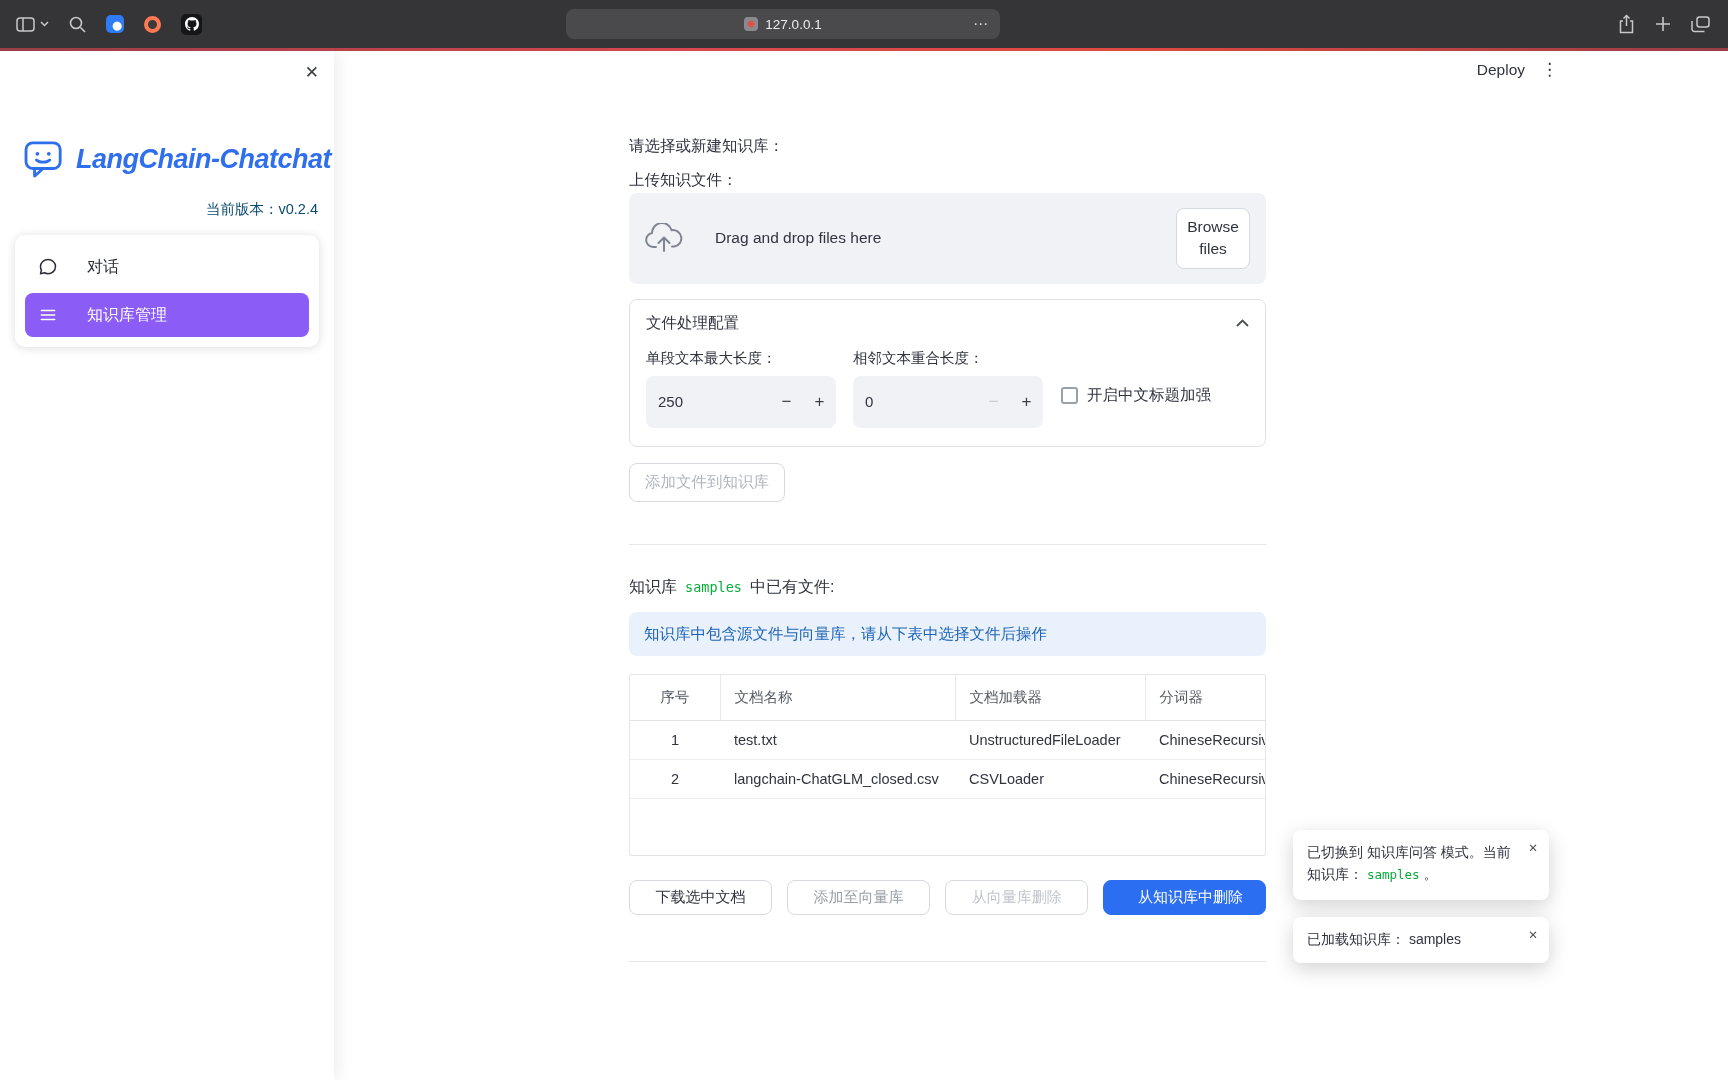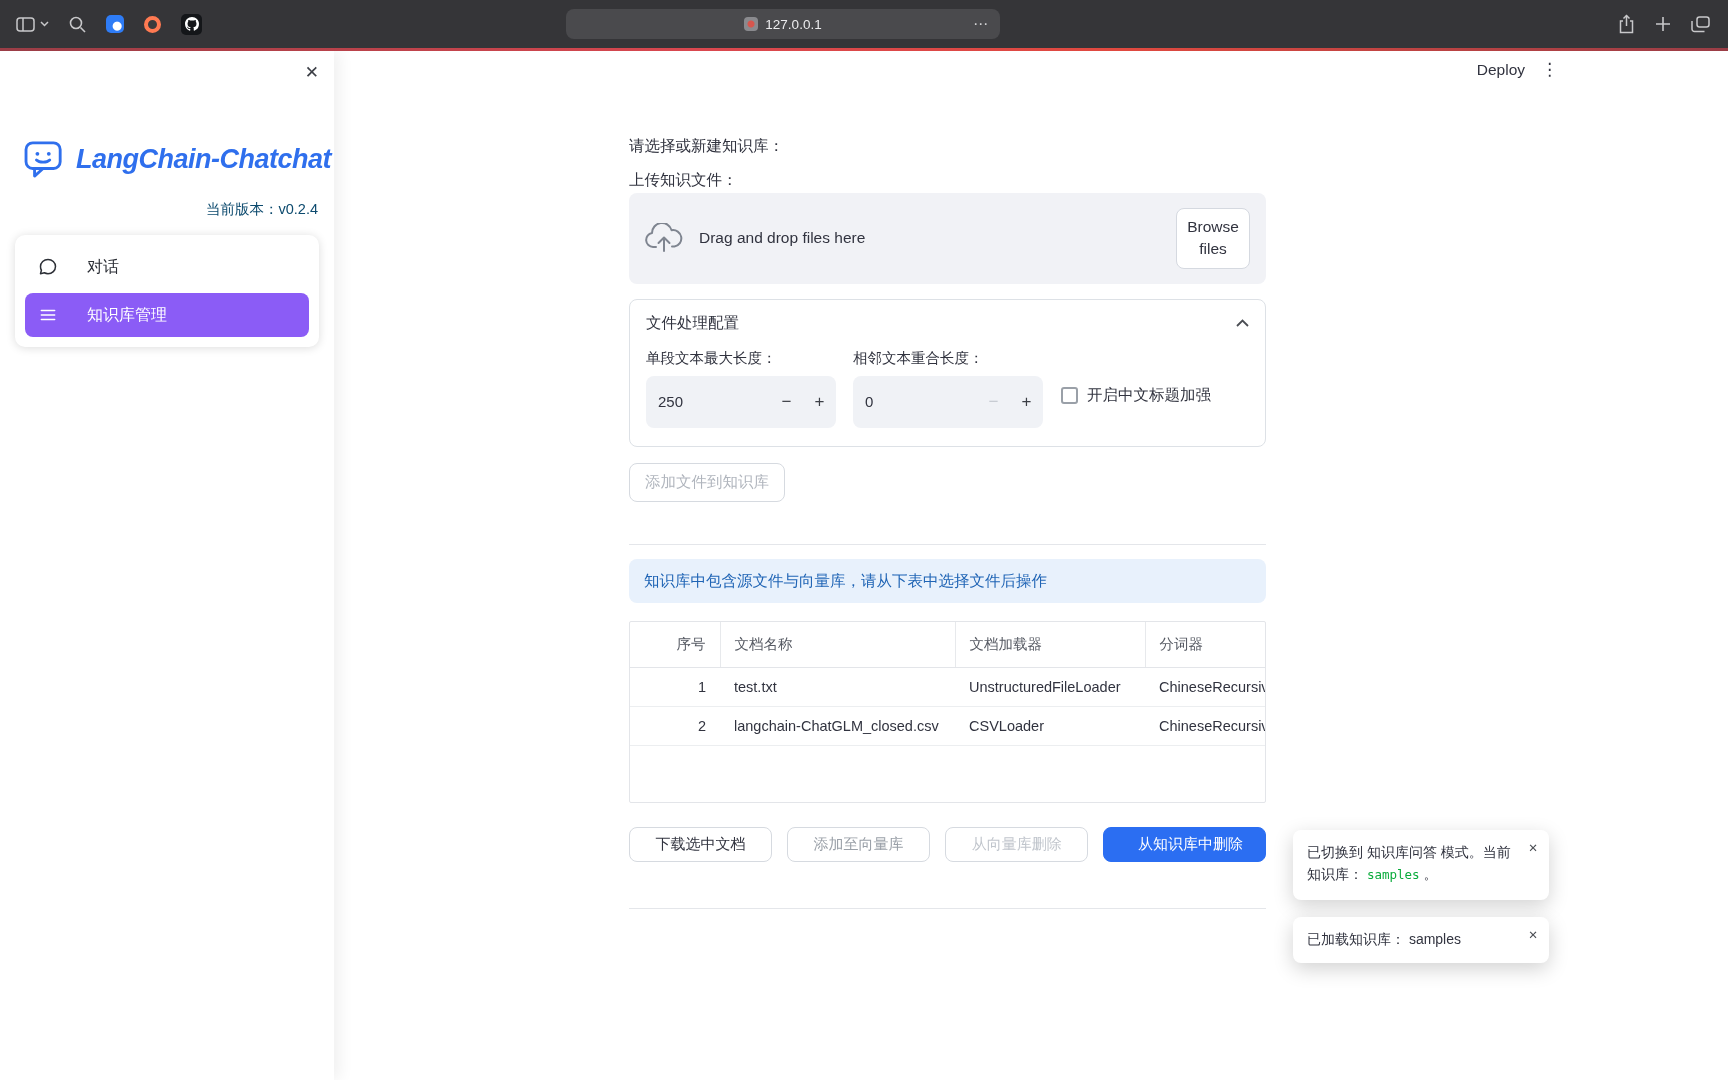--- a/index.html
+++ b/index.html
@@ -46,21 +46,21 @@
 
   
   .content { position:absolute; left:629px; top:137px; width:637px; z-index:1; }
   .field-label { font-size:15.5px; line-height:18px; }
   .selectbox { margin-top:5px; height:38px; background:#f0f2f6; border-radius:8px; display:flex; align-items:center;
                padding:0 14px; font-size:15.5px; cursor:pointer; }
   .selectbox .chev { margin-left:auto; display:flex; }
 
   .upload-label { margin-top:16px; }
   .uploader { margin-top:4px; min-height:86px; background:#f1f2f6; border-radius:8px; padding:15px 16px;
-              display:flex; align-items:center; gap:16px; }
+              display:flex; align-items:center; gap:32px; }
   .up-texts { flex:1; }
   .up-title { font-size:15.5px; }
   .up-sub { font-size:12.5px; color:#7c828c; margin-top:6px; line-height:1.35; max-width:482px; }
   .browse-btn { width:74px; background:#fff; border:1px solid #d5d9e0; border-radius:8px; padding:7px 10px;
                 font-size:15.5px; text-align:center; line-height:1.45; color:#31333f; cursor:pointer; }
 
   .expander { margin-top:15px; border:1px solid #dde1e6; border-radius:8px; }
   .exp-head { display:flex; align-items:center; padding:13px 16px; font-size:15.5px; cursor:pointer; }
   .exp-chev { margin-left:auto; display:flex; }
   .exp-body { padding:3px 16px 18px; display:flex; align-items:flex-start; }
@@ -86,21 +86,21 @@
   .kb-code { font-family:"DejaVu Sans Mono","Liberation Mono",monospace; font-size:13.5px; color:#09ab3b; }
 
   .infobox { margin-top:14px; background:#e8f1fc; border-radius:8px; padding:13px 15px; color:#1f64b5; font-size:15.5px; line-height:18px; }
 
   .table-wrap { margin-top:18px; border:1px solid #e3e5e9; border-radius:2px; }
   table { width:100%; border-collapse:collapse; font-size:14.5px; table-layout:fixed; }
   col.c-no { width:90px; } col.c-name { width:235px; } col.c-loader { width:190px; } col.c-split { width:120px; }
   thead th { height:46px; font-weight:400; color:#565a63; text-align:left; padding:0 14px;
              border-bottom:1px solid #e3e5e9; }
   thead th + th { border-left:1px solid #e7e9ec; }
-  thead th.num, tbody td.num { text-align:right; }
+  thead th.num, tbody td.num { text-align:center; }
   tbody td { height:39px; padding:0 14px; border-bottom:1px solid #eceef0; white-space:nowrap; overflow:hidden; }
   tbody tr.filler td { height:56px; border-bottom:0; }
 
   .actions { margin-top:24px; display:flex; gap:15px; }
   .btn { height:35px; border-radius:8px; border:1px solid #d6dae0; background:#fff; font-size:15px;
          display:flex; align-items:center; justify-content:center; cursor:pointer; color:#31333f; }
   .btn.w1 { width:148px; } .btn.w2 { width:168px;padding-left:12px; }
   .btn.dis1 { color:#9aa0a8; cursor:default; }
   .btn.dis2 { color:#c0c5cc; cursor:default; }
   .btn.primary { background:#2b6ef2; border-color:#2b6ef2; color:#fff; }
@@ -269,20 +269,25 @@
         <span class="checkbox-box"></span>
         <span class="checkbox-label">开启中文标题加强</span>
       </div>
     </div>
   </div>
 
   <div class="add-btn">添加文件到知识库</div>
 
   <hr class="divider">
 
+  <div class="kb-line">
+    <span>知识库</span>
+    <span class="kb-code">samples</span>
+    <span>中已有文件:</span>
+  </div>
 
   <div class="infobox">知识库中包含源文件与向量库，请从下表中选择文件后操作</div>
 
   <div class="table-wrap">
     <table>
       <colgroup>
           <col class="c-no">
           <col class="c-name">
           <col class="c-loader">
           <col class="c-split">

